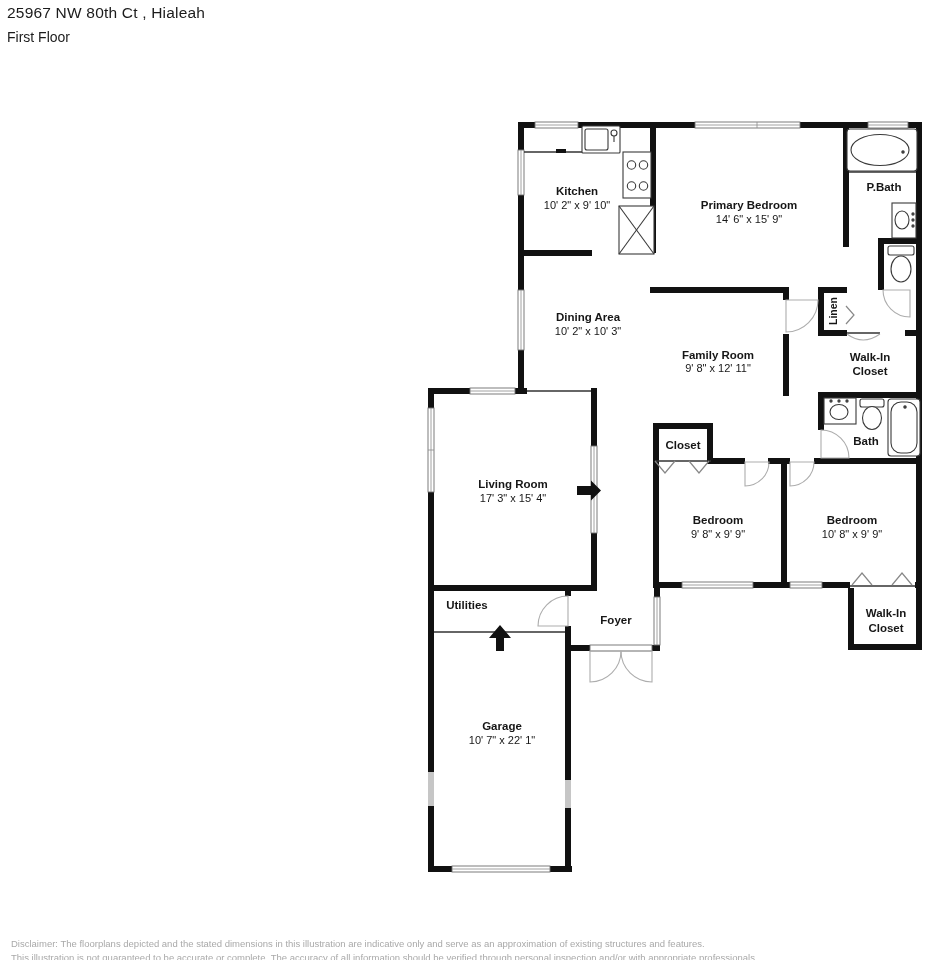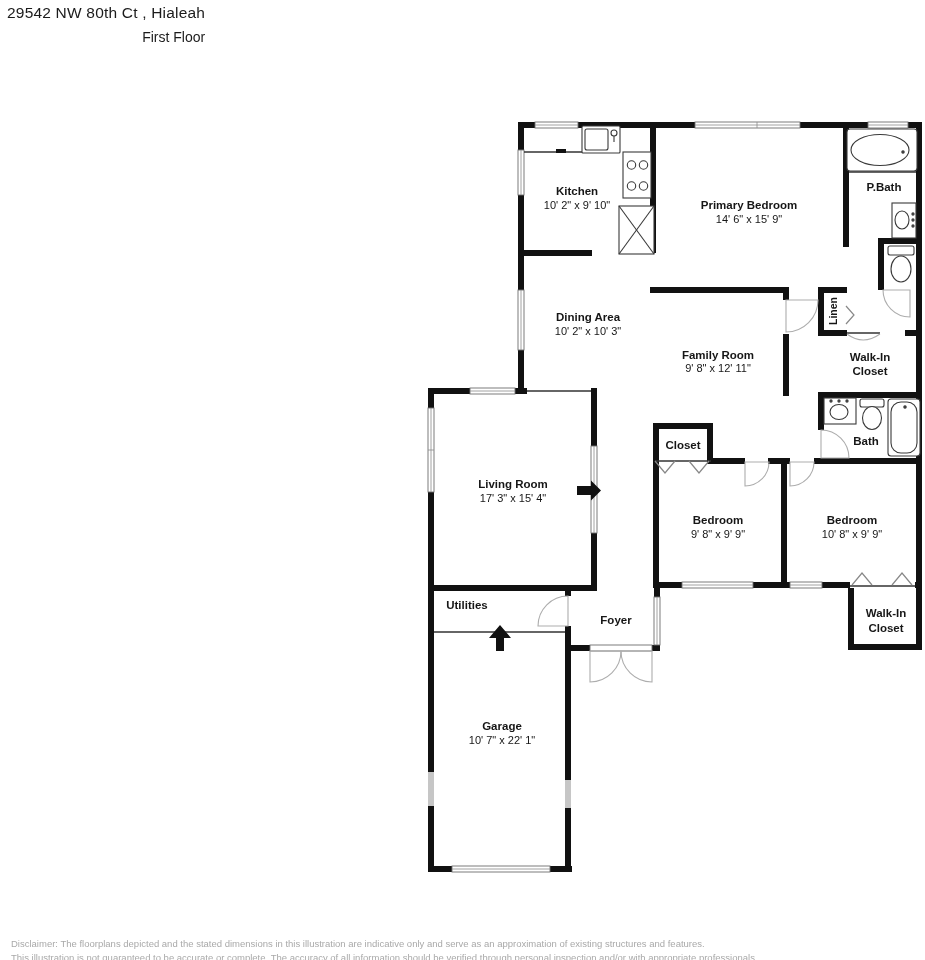--- a/index.html
+++ b/index.html
@@ -2,35 +2,35 @@
 <html><head>
 <meta charset="utf-8">
 <style>
   html,body{margin:0;padding:0;}
   body{
     width:925px;height:960px;overflow:hidden;position:relative;
     background:#ffffff;font-family:"Liberation Sans",sans-serif;
   }
   .header{position:absolute;left:7px;top:4px;color:#1b1b1b;}
   .header .address{font-size:15.5px;letter-spacing:.2px;}
-  .header .floor{font-size:14px;margin-top:7px;text-align:right;}
+  .header .floor{font-size:14px;margin-top:7px;}
   .plan{position:absolute;left:0;top:0;}
   .disclaimer{position:absolute;left:11px;color:#a9a9a9;font-size:9.5px;line-height:11px;white-space:nowrap;}
   .disc1{top:938px;}
   .disc2{top:952px;}
   text{fill:#161616;}
   .room-name{font-size:11.5px;font-weight:bold;}
   .room-dims{font-size:11px;}
   .room-name-small{font-size:10.5px;font-weight:bold;}
 </style>
 </head>
 <body>
 
 <div class="header">
-  <div class="address">29542 NW 80th Ct , Hialeah</div>
+  <div class="address">25967 NW 80th Ct , Hialeah</div>
   <div class="floor">First Floor</div>
 </div>
 
 <svg class="plan" width="925" height="960" viewBox="0 0 925 960" xmlns="http://www.w3.org/2000/svg">
 
   <g fill="#111">
 
     <rect x="518" y="122" width="17" height="6"></rect>
       <rect x="578" y="122" width="77" height="6"></rect>
     <rect x="655" y="122" width="40" height="6"></rect>

